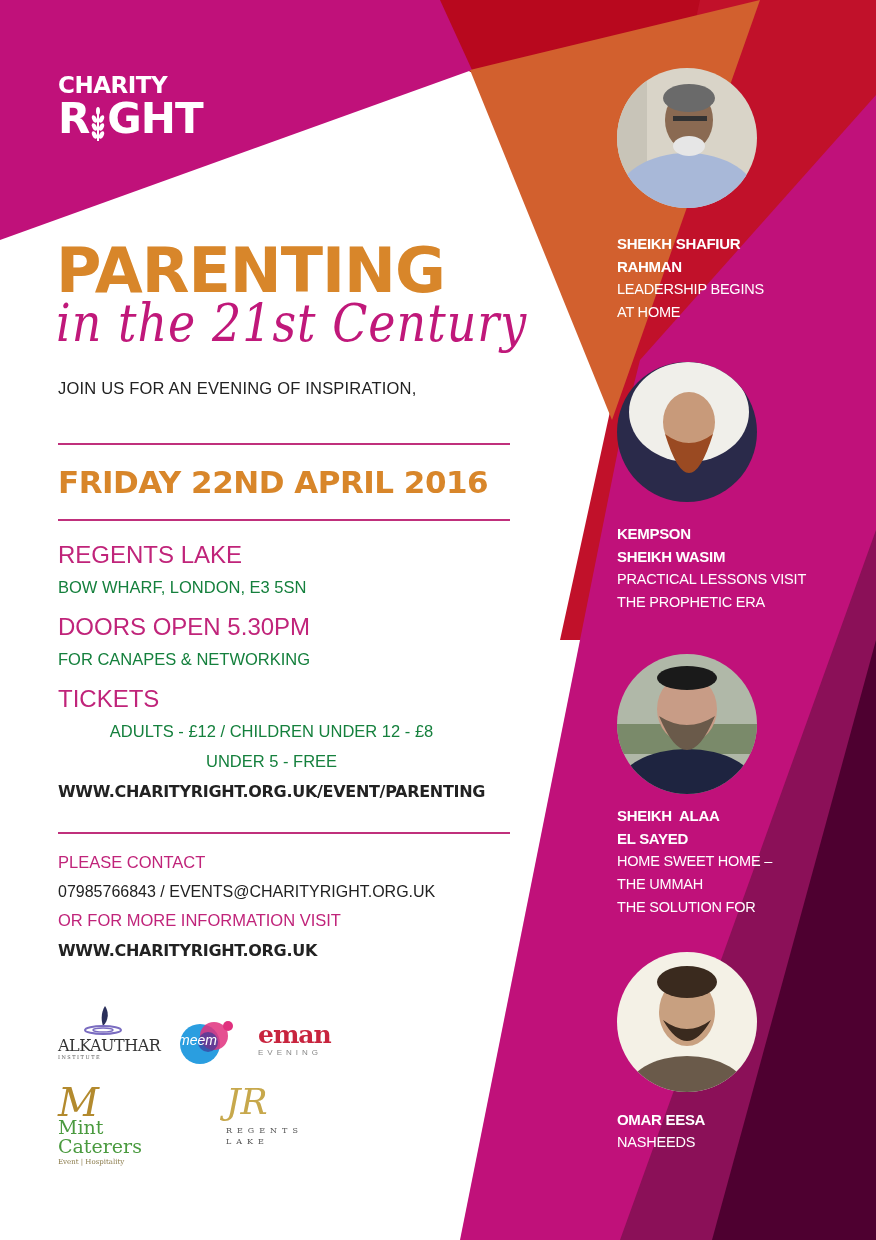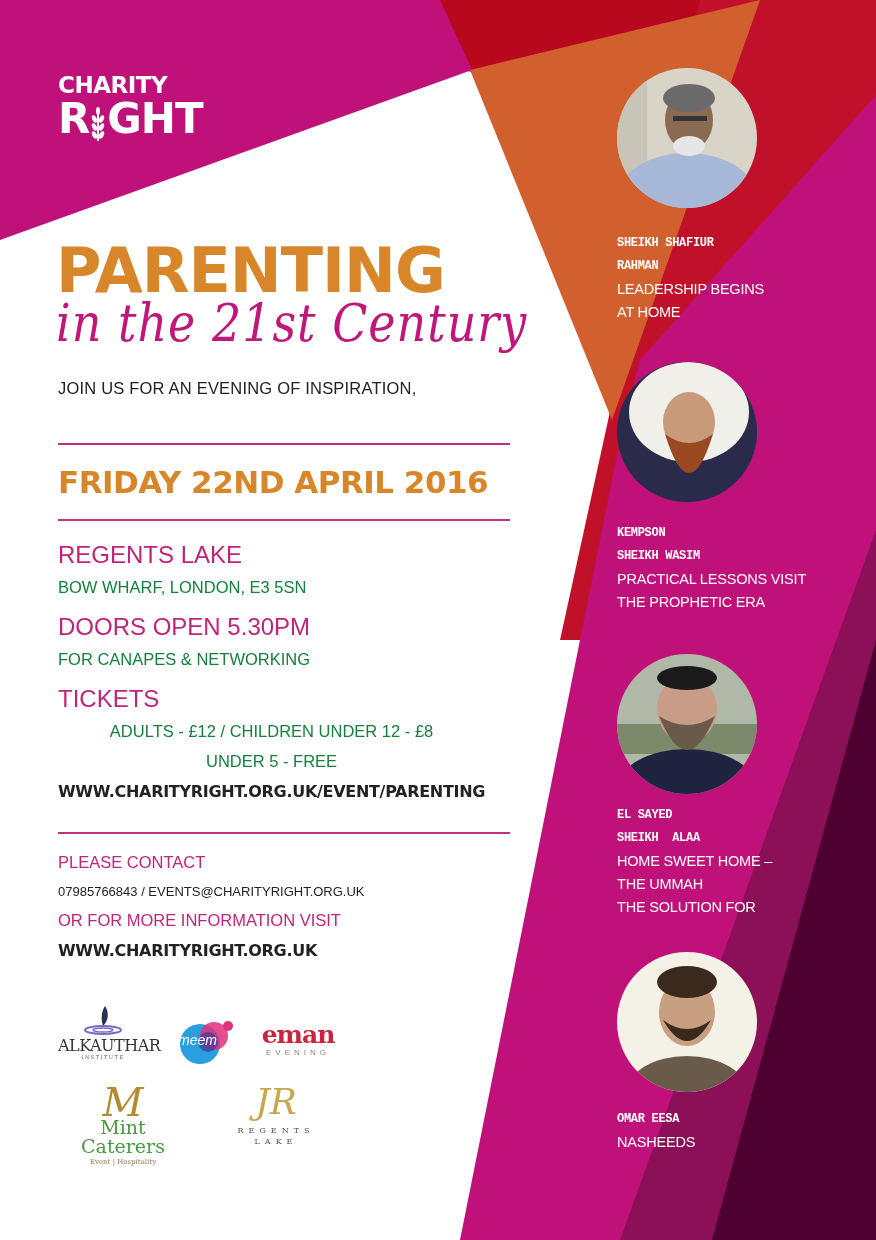--- a/index.html
+++ b/index.html
@@ -25,45 +25,45 @@
   .date { left:58px; top:464px; font-family:"DejaVu Sans", sans-serif; font-weight:bold; font-size:31px; color:#d8862a; letter-spacing:-0.5px; }
 
   .details { left:58px; top:538px; }
   .details .h { font-size:24px; color:#c0247a; line-height:34px; }
   .details .p { font-size:16.5px; color:#15803d; line-height:30px; margin-bottom:8px; }
   .details .p.tight { margin-bottom:0;text-align:center; }
   .details .link { font-family:"DejaVu Sans", sans-serif; font-weight:bold; font-size:16px; color:#222; line-height:32px; letter-spacing:-0.3px; }
 
   .contact { left:58px; top:848px; }
   .contact .h { font-size:16.5px; color:#c0247a; line-height:29px; }
-  .contact .p { font-size:13px; color:#222; line-height:29px; }
+  .contact .p { font-size:16px; color:#222; line-height:29px; }
   .contact .link { font-family:"DejaVu Sans", sans-serif; font-weight:bold; font-size:16px; color:#222; line-height:32px; letter-spacing:-0.3px; }
 
   
-  .sponsor { position:absolute; z-index:2; text-align:center; }
+  .sponsor { position:absolute; z-index:2; text-align:left; }
   .alk { left:58px; top:1004px; width:90px; }
   .alk .mark { width:40px; height:34px; margin:0 auto; }
   .alk .name { font-family:"DejaVu Serif", serif; font-size:16px; color:#333; letter-spacing:-0.5px; line-height:1; }
   .alk .sub { font-family:"DejaVu Serif", serif; font-size:5px; color:#555; letter-spacing:1.5px; }
   .meem { left:170px; top:1018px; width:66px; height:46px; }
   .meem .txt { position:absolute; left:8px; top:14px; font-size:14px; font-style:italic; color:#fff; font-weight:normal; }
   .eman { left:258px; top:1022px; width:80px; }
   .eman .e1 { font-family:"DejaVu Serif", serif; font-weight:bold; font-size:25px; color:#c8243e; line-height:1; letter-spacing:-1px; }
   .eman .e2 { font-size:8px; letter-spacing:4px; color:#888; margin-top:1px; }
   .mint { left:58px; top:1082px; width:130px; }
   .mint .m { font-family:"DejaVu Serif", serif; font-style:italic; font-size:40px; color:#b38a2e; line-height:1; }
   .mint .n { font-family:"DejaVu Serif", serif; font-size:19px; color:#4a9a3f; line-height:1; margin-top:-4px; }
   .mint .s { font-family:"DejaVu Serif", serif; font-size:7px; color:#8a7a4a; margin-top:2px; }
   .rl { left:226px; top:1084px; width:100px; }
   .rl .m { font-family:"DejaVu Serif", serif; font-style:italic; font-size:36px; color:#c7a84c; line-height:1; }
   .rl .n { font-family:"DejaVu Serif", serif; font-size:8px; color:#555; letter-spacing:5px; margin-top:6px; }
 
   
   .speaker { position:absolute; z-index:2; left:617px; width:240px; color:#fff; }
-  .speaker .name { font-family:Liberation Mono, monospace; font-weight:bold; font-size:12px; line-height:23px; letter-spacing:-0.3px; }
+  .speaker .name { font-family:Liberation Sans, sans-serif; font-weight:bold; font-size:15px; line-height:23px; letter-spacing:-0.3px; }
   .speaker .topic { font-size:14.5px; line-height:23px; letter-spacing:-0.2px; }
   .sp1 { top:232px; }
   .sp2 { top:522px; }
   .sp3 { top:804px; }
   .sp4 { top:1108px; }
   .ph { position:absolute; left:617px; z-index:2; width:140px; height:140px; border-radius:50%; overflow:hidden; }
   .ph svg { width:140px; height:140px; display:block; }
 </style>
 </head>
 <body>
@@ -230,22 +230,22 @@
 </div>
 
 <div class="speaker sp2">
   <div class="name">KEMPSON</div>
   <div class="name">SHEIKH WASIM</div>
   <div class="topic">PRACTICAL LESSONS VISIT</div>
   <div class="topic">THE PROPHETIC ERA</div>
 </div>
 
 <div class="speaker sp3">
+  <div class="name" style="white-space:pre">SHEIKH  ALAA</div>
   <div class="name">EL SAYED</div>
-  <div class="name" style="white-space:pre">SHEIKH  ALAA</div>
   <div class="topic">HOME SWEET HOME –</div>
   <div class="topic">THE UMMAH</div>
   <div class="topic">THE SOLUTION FOR</div>
 </div>
 
 <div class="speaker sp4">
   <div class="name">OMAR EESA</div>
   <div class="topic">NASHEEDS</div>
 </div>
 

